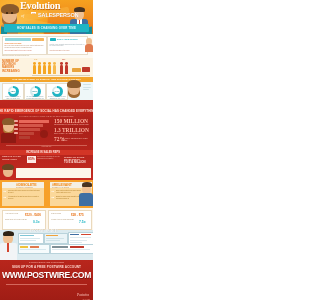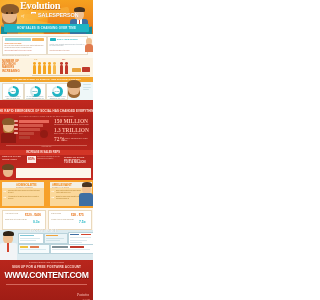--- a/index.html
+++ b/index.html
@@ -364,19 +364,19 @@
     <div class="win" style="left:50px;top:14px;width:42px;height:8px">
       <div class="winbar" style="left:1px;top:1.2px;width:16px;background:#7e8f96"></div>
       <div class="winbar" style="left:19px;top:1.2px;width:14px;background:#c0392b"></div>
       <div class="winbar" style="left:1px;top:4px;width:38px;background:#dde9ee"></div>
     </div>
   </div>
 
   <div class="blk footer">
     <div class="f-pre" style="top:2px">IT'S TIME TO EVOLVE YOUR SALES PROCESS</div>
     <div class="f-cta" style="top:5px">SIGN UP FOR A FREE POSTWIRE ACCOUNT</div>
-    <div class="f-url" style="top:10px">WWW.CONTENT.COM</div>
+    <div class="f-url" style="top:10px">WWW.POSTWIRE.COM</div>
     <div class="f-rule" style="top:24px"></div>
     <div class="f-logo">Postwire</div>
     <div class="f-logo2">BY SALES</div>
   </div>
 
 </div>
 
 </body></html>

